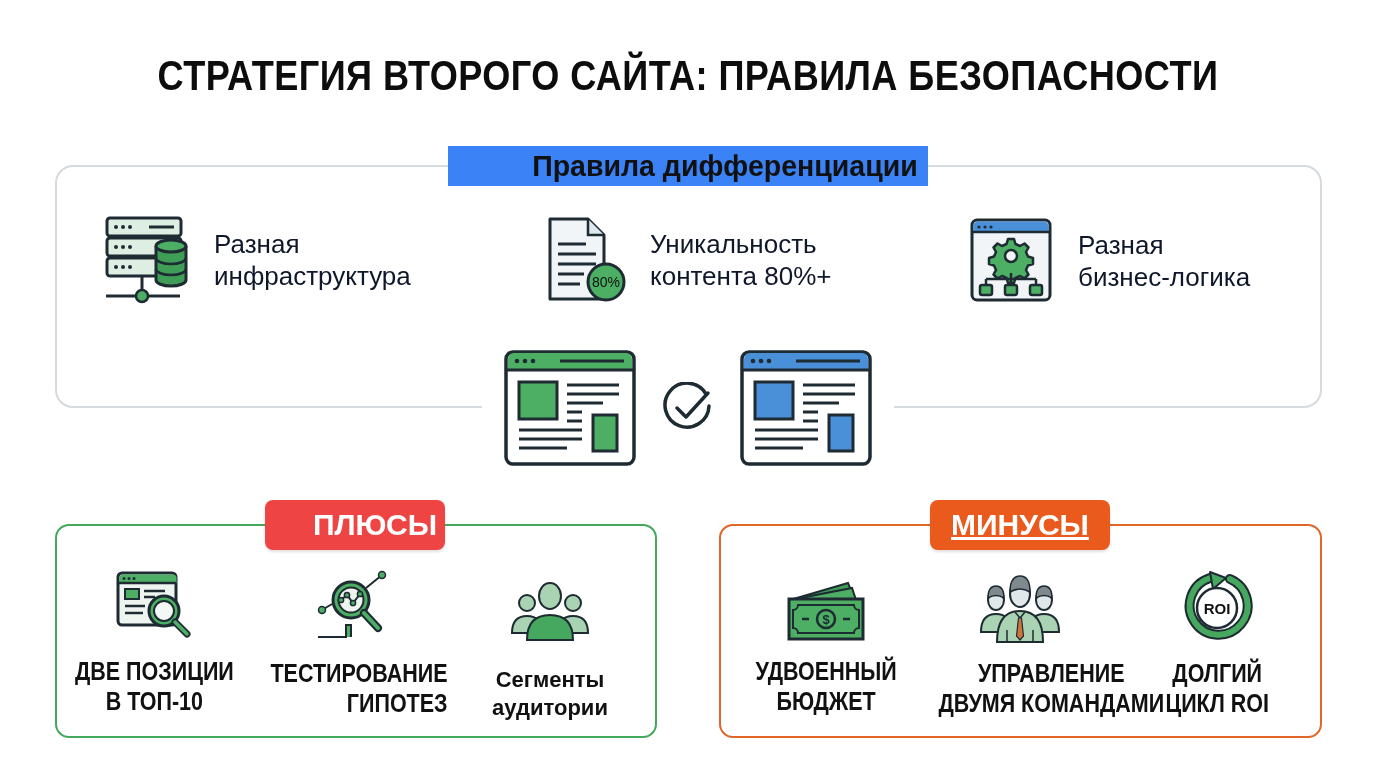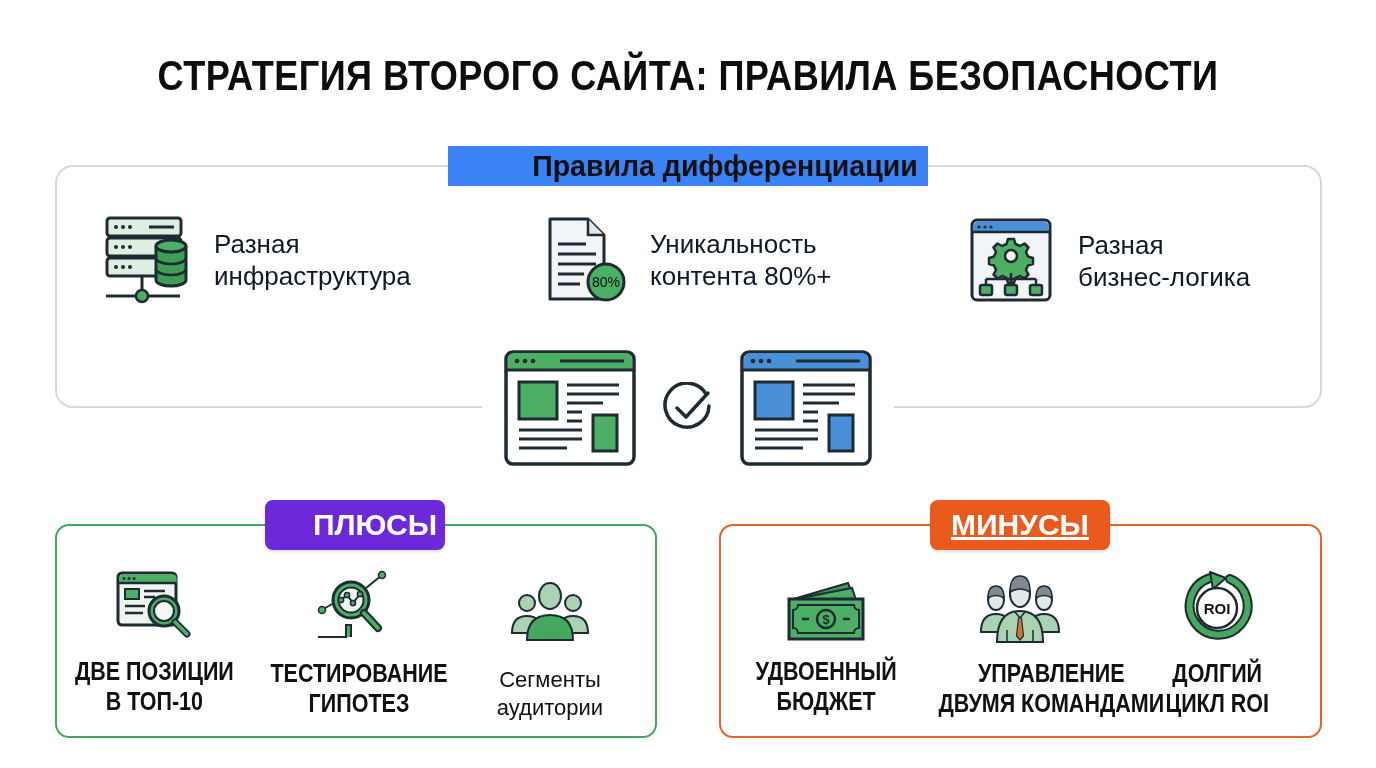--- a/index.html
+++ b/index.html
@@ -40,30 +40,30 @@
   .pc-box {
     position: absolute; top: 524px; height: 214px; border-radius: 14px; border: 2.5px solid;
   }
   .pros { left: 55px; width: 602px; border-color: #44a85c; }
   .cons { left: 719px; width: 603px; border-color: #e0662a; }
   .pc-badge {
     position: absolute; top: 500px; height: 50px; border-radius: 8px;
     color: #fff; font-weight: 700; font-size: 30px; line-height: 50px; text-align: center;
     box-shadow: 0 2px 3px rgba(0,0,0,0.12);
   }
-  .pros-badge { left: 265px; width: 180px; background: #6d28d9; padding-left: 40px; }
+  .pros-badge { left: 265px; width: 180px; background: #ef4444; padding-left: 40px; }
   .cons-badge { left: 930px; width: 180px; background: #ea5a1c; text-decoration: underline; }
 
   .pc-item { position: absolute; top: 570px; width: 200px; text-align: center; }
   .pc-item svg { display: block; margin: 0 auto; }
   .pc-label {
     margin-top: 14px; font-size: 25px; line-height: 30px; font-weight: 700; color: #111;
     display: inline-block; transform: scaleX(0.86); white-space: nowrap;
   }
-  .pc-label.light { font-weight: 400; font-size: 22px; line-height: 28px; transform: none; margin-top: 16px; }
+  .pc-label.light { font-weight: 700; font-size: 22px; line-height: 28px; transform: none; margin-top: 16px; }
 </style>
 </head>
 <body>
 
 <h1 class="main-title">СТРАТЕГИЯ ВТОРОГО САЙТА: ПРАВИЛА БЕЗОПАСНОСТИ</h1>
 
 <div class="diff-box"></div>
 <div class="diff-title-wrap">
   <span class="diff-title">Правила дифференциации</span>
 </div>
@@ -203,21 +203,21 @@
     <circle cx="49" cy="41" r="10" fill="#f4f8f5" stroke="#1e2b33" stroke-width="2"></circle>
     <line x1="60" y1="52" x2="72" y2="64" stroke="#1e2b33" stroke-width="7" stroke-linecap="round"></line>
     <line x1="60" y1="52" x2="72" y2="64" stroke="#4caf64" stroke-width="3.5" stroke-linecap="round"></line>
   </svg>
   <div class="pc-label">
     <div>ДВЕ ПОЗИЦИИ</div>
     <div>В ТОП-10</div>
   </div>
 </div>
 
-<div class="pc-item" style="left:256px;">
+<div class="pc-item" style="left:256px;text-align:right;">
   <svg width="80" height="74" viewBox="0 0 80 74">
     <line x1="50" y1="18" x2="66" y2="5" stroke="#1e2b33" stroke-width="2"></line>
     <circle cx="66" cy="5" r="3.5" fill="#4caf64" stroke="#1e2b33" stroke-width="1.5"></circle>
     <line x1="16" y1="34" x2="6" y2="40" stroke="#1e2b33" stroke-width="2"></line>
     <circle cx="6" cy="40" r="3.5" fill="#4caf64" stroke="#1e2b33" stroke-width="1.5"></circle>
     <circle cx="35" cy="30" r="18" fill="#4caf64" stroke="#1e2b33" stroke-width="3"></circle>
     <circle cx="35" cy="30" r="12.5" fill="#eef5f0" stroke="#1e2b33" stroke-width="2"></circle>
     <polyline points="25,30 31,25 37,33 44,24" fill="none" stroke="#1e2b33" stroke-width="2"></polyline>
     <circle cx="25" cy="30" r="2.6" fill="#4caf64" stroke="#1e2b33" stroke-width="1.5"></circle>
     <circle cx="31" cy="25" r="2.6" fill="#4caf64" stroke="#1e2b33" stroke-width="1.5"></circle>

